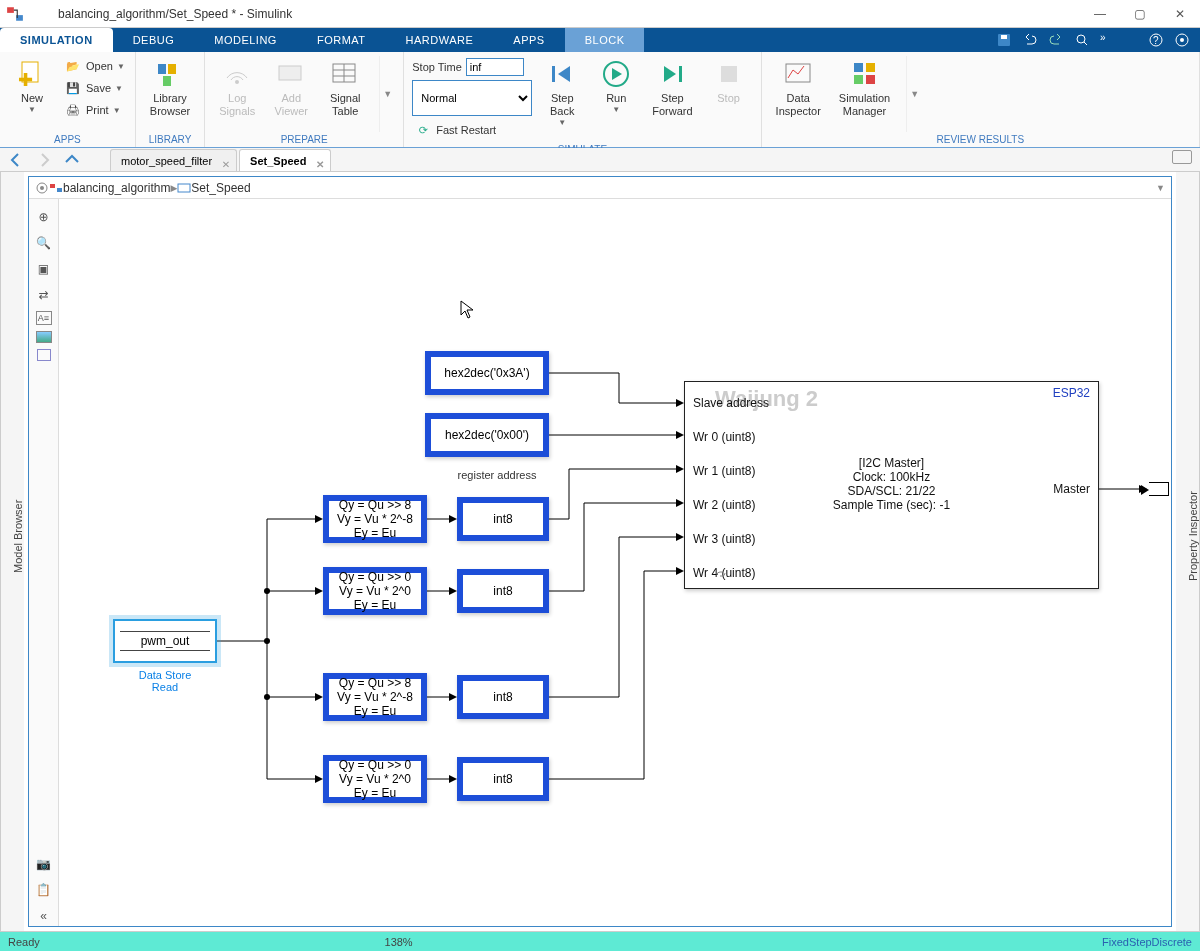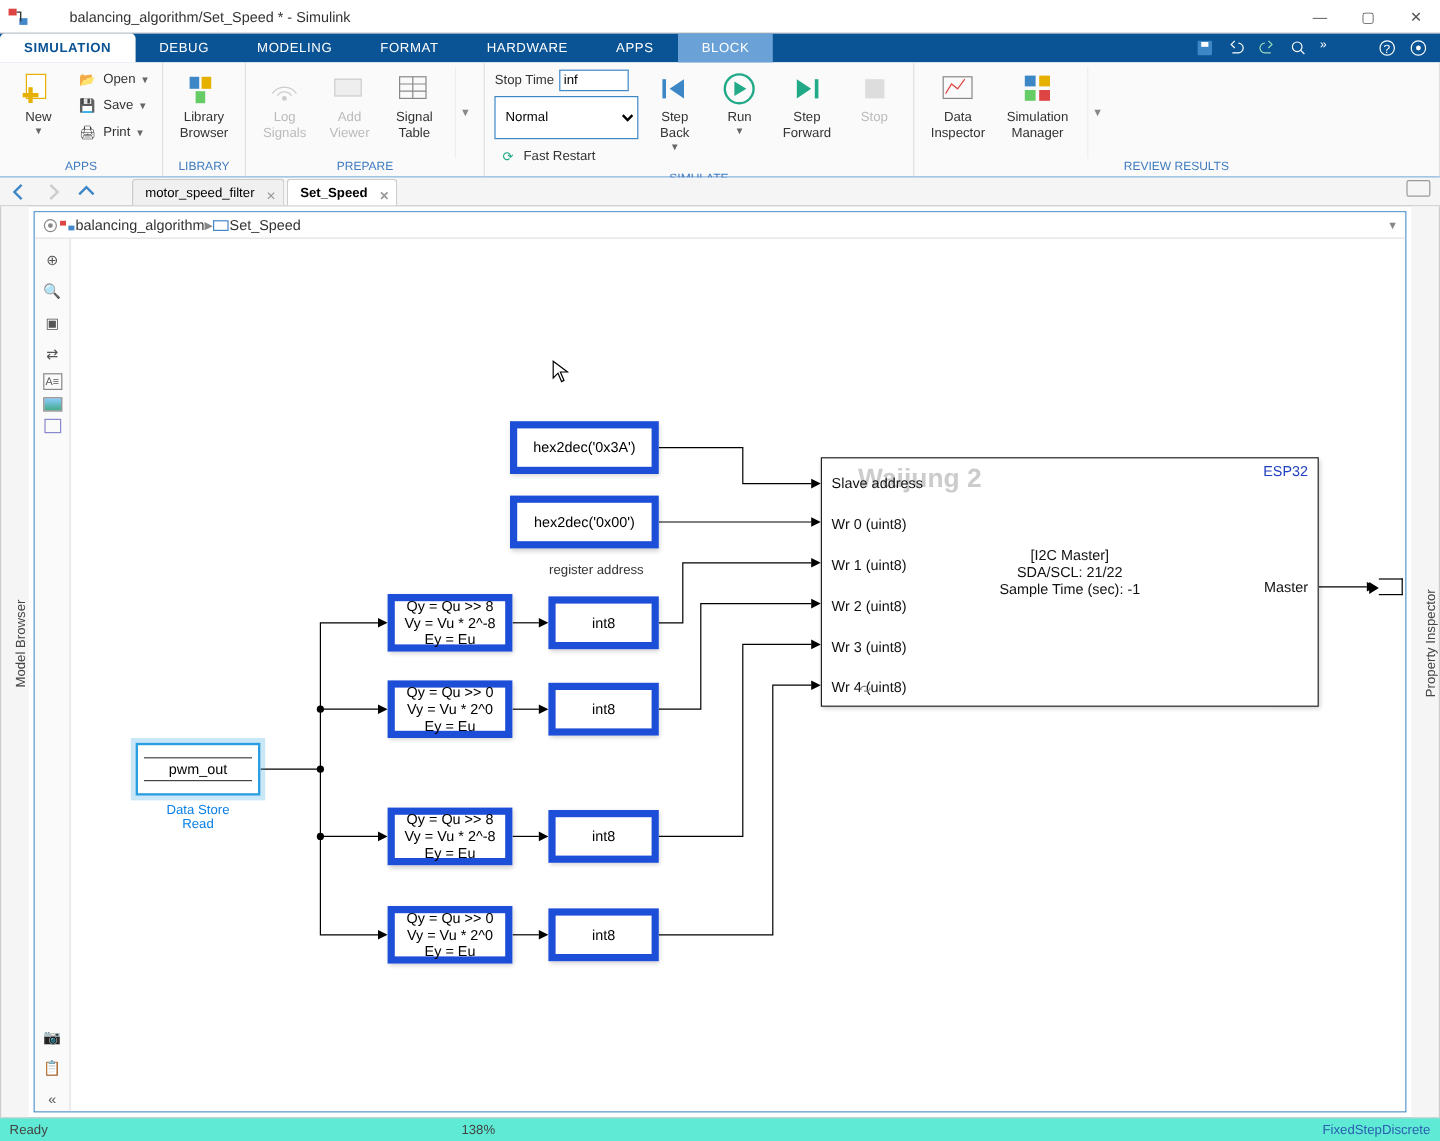--- a/index.html
+++ b/index.html
@@ -455,20 +455,21 @@
           <div class="blue-text" style="top:4px">ESP32</div>
           <div class="inport" style="top:14px">Slave address</div>
           <div class="inport" style="top:48px">Wr 0 (uint8)</div>
           <div class="inport" style="top:82px">Wr 1 (uint8)</div>
           <div class="inport" style="top:116px">Wr 2 (uint8)</div>
           <div class="inport" style="top:150px">Wr 3 (uint8)</div>
           <div class="inport" style="top:184px">Wr 4 (uint8)</div>
           <div class="outport" style="top:100px">Master</div>
           <div class="center-text" style="top:74px">
             <div>[I2C Master]</div>
+              <div>Clock: 100kHz</div>
               <div>SDA/SCL: 21/22</div>
               <div>Sample Time (sec): -1</div>
           </div>
           <svg style="position:absolute;left:30px;bottom:8px" width="12" height="12">
               <path d="M2 7a3 3 0 0 1 3-3h2M10 5a3 3 0 0 1-3 3H5" stroke="#888" fill="none"></path>
             </svg>
         </div>
 
         <div class="term-symbol" style="left:1090px;top:283px"></div>
 

